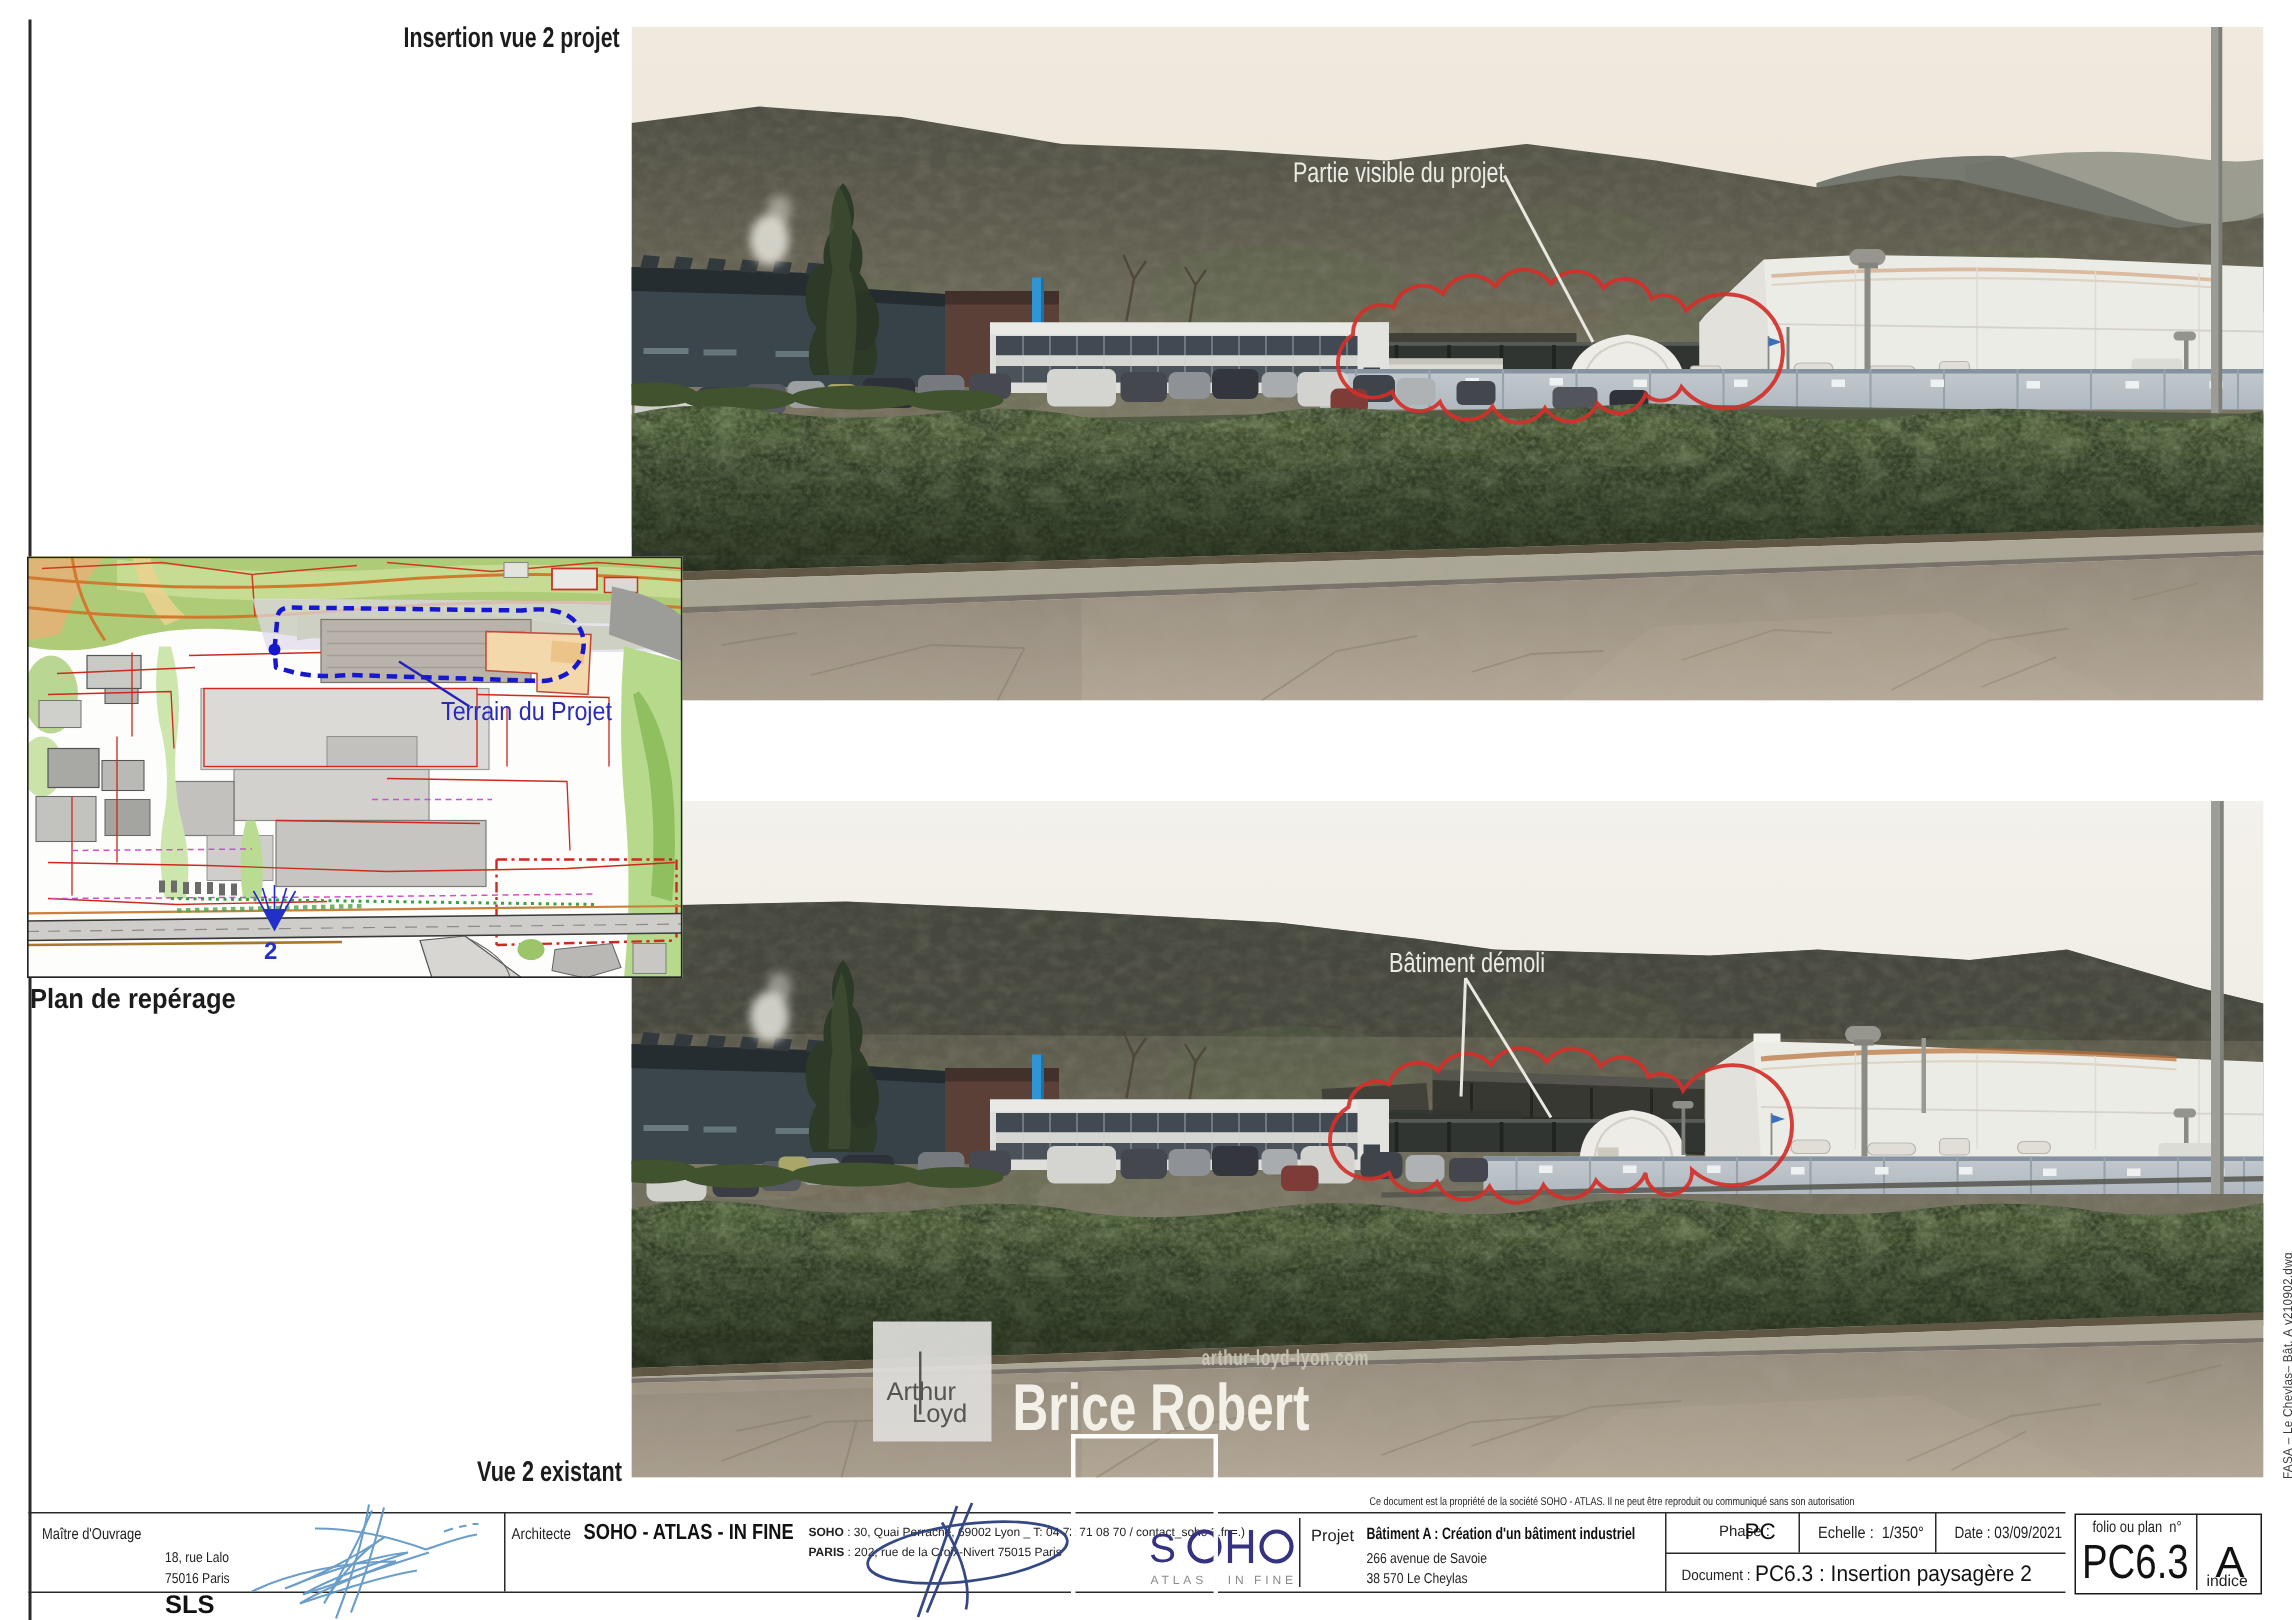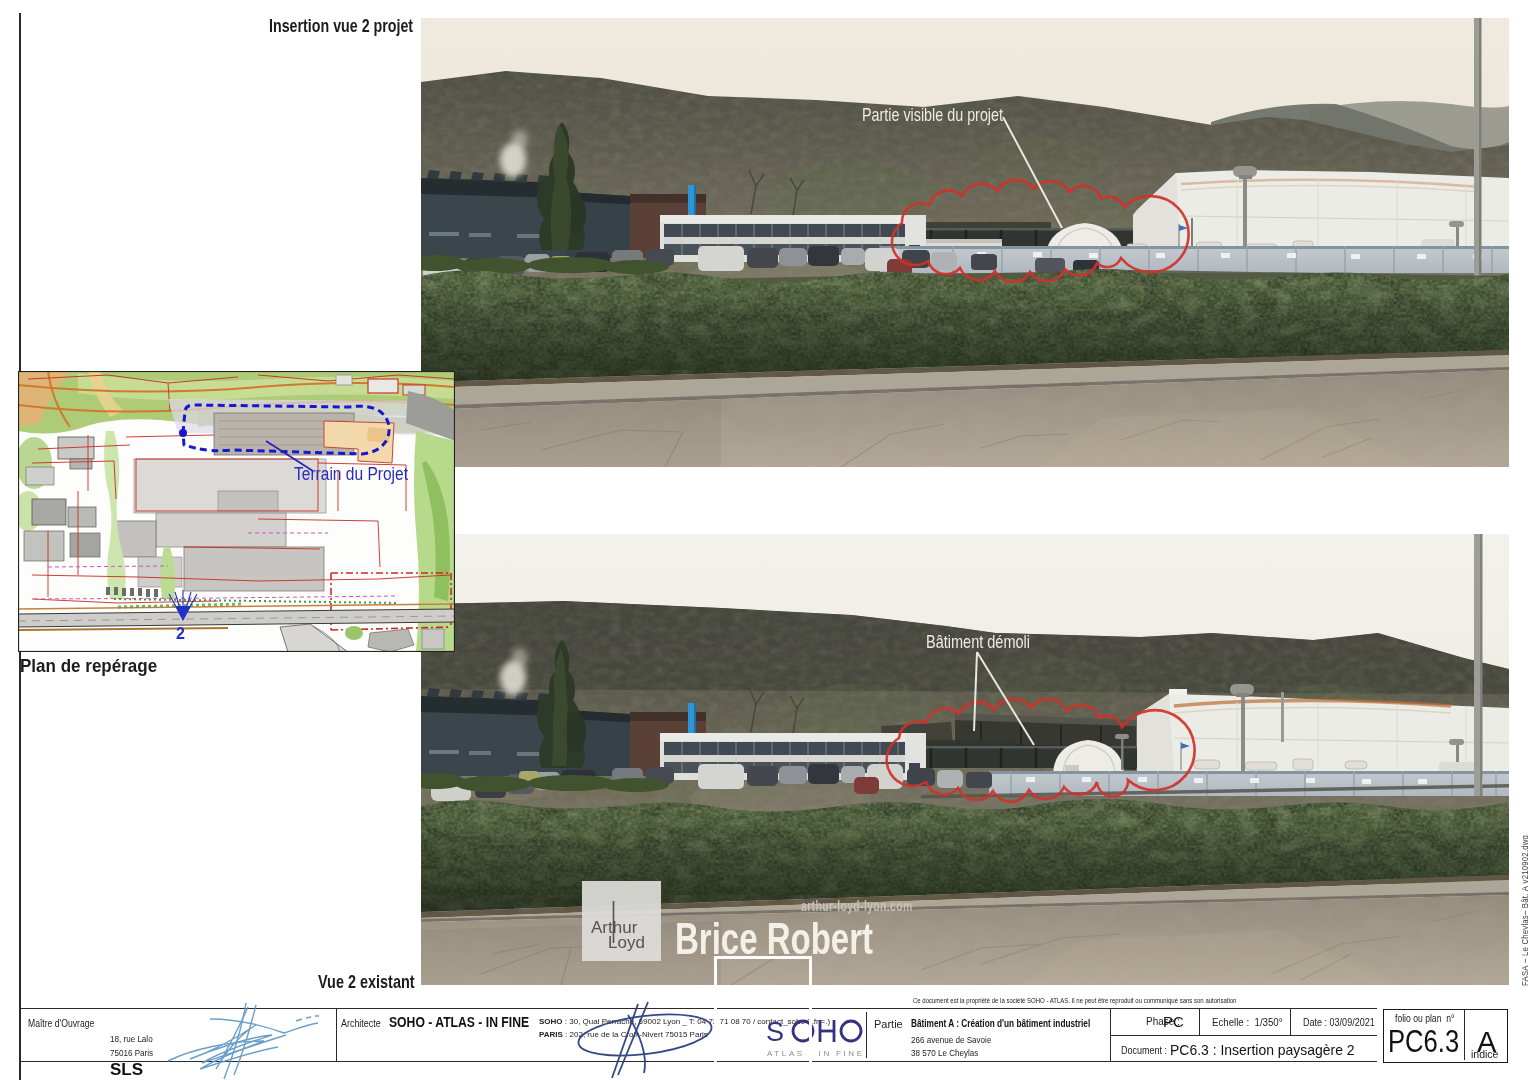--- a/index.html
+++ b/index.html
@@ -749,21 +749,21 @@
   <g stroke="#35337f" stroke-width="2.8" fill="none">
     <circle cx="40" cy="21" r="10"></circle>
     <line x1="57" y1="10" x2="57" y2="32"></line>
         <line x1="71" y1="10" x2="71" y2="32"></line>
         <line x1="57" y1="21" x2="71" y2="21"></line>
     <circle cx="88" cy="21" r="10"></circle>
   </g>
   <text x="4" y="46" font-size="8" letter-spacing="2.6" fill="#8b8b89" font-family="Liberation Sans,sans-serif">ATLAS • IN FINE</text>
 </svg>
 
-<div class="abs" style="left:874px;top:1018px;font-size:11px;color:#222;">Partie</div>
+<div class="abs" style="left:874px;top:1018px;font-size:11px;color:#222;">Projet</div>
 <div class="abs" style="left:911px;top:1017px;font-size:11px;font-weight:bold;color:#111;white-space:nowrap;transform:scaleX(0.75);transform-origin:0 0;">Bâtiment A : Création d'un bâtiment industriel</div>
 <div class="abs" style="left:911px;top:1034px;font-size:9.5px;color:#222;white-space:nowrap;transform:scaleX(0.85);transform-origin:0 0;">266 avenue de Savoie</div>
 <div class="abs" style="left:911px;top:1047px;font-size:9.5px;color:#222;white-space:nowrap;transform:scaleX(0.85);transform-origin:0 0;">38 570 Le Cheylas</div>
 
 <div class="abs" style="left:1146px;top:1016px;font-size:10px;color:#222;text-align:center;">Phase :</div>
 <div class="abs" style="left:1163px;top:1013px;font-size:15px;font-weight:normal;color:#111;">PC</div>
 <div class="abs" style="left:1212px;top:1016px;font-size:11px;color:#222;white-space:nowrap;transform:scaleX(0.88);transform-origin:0 0;">Echelle :&nbsp;&nbsp;1/350°</div>
 <div class="abs" style="left:1303px;top:1016px;font-size:11px;color:#222;white-space:nowrap;transform:scaleX(0.82);transform-origin:0 0;">Date : 03/09/2021</div>
 
 <div class="abs" style="left:1121px;top:1045px;font-size:10px;color:#222;white-space:nowrap;transform:scaleX(0.9);transform-origin:0 0;">Document :</div>

